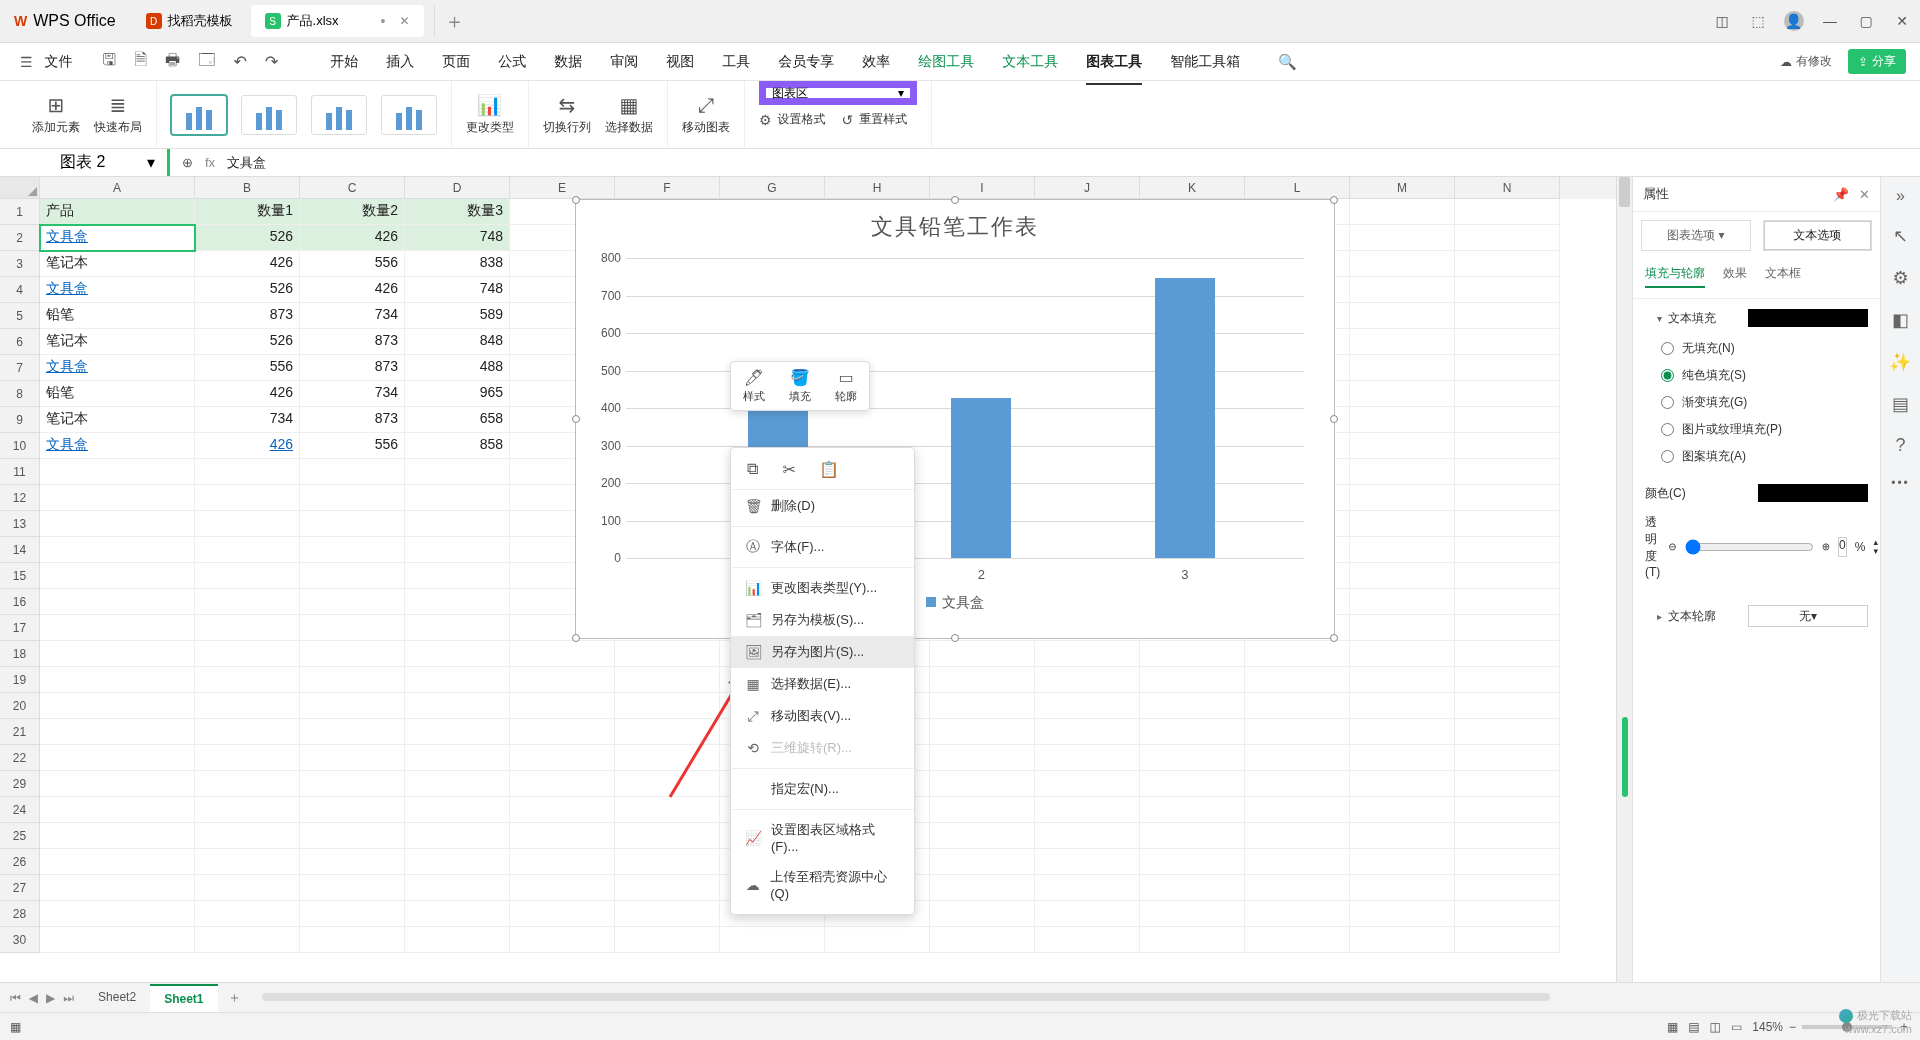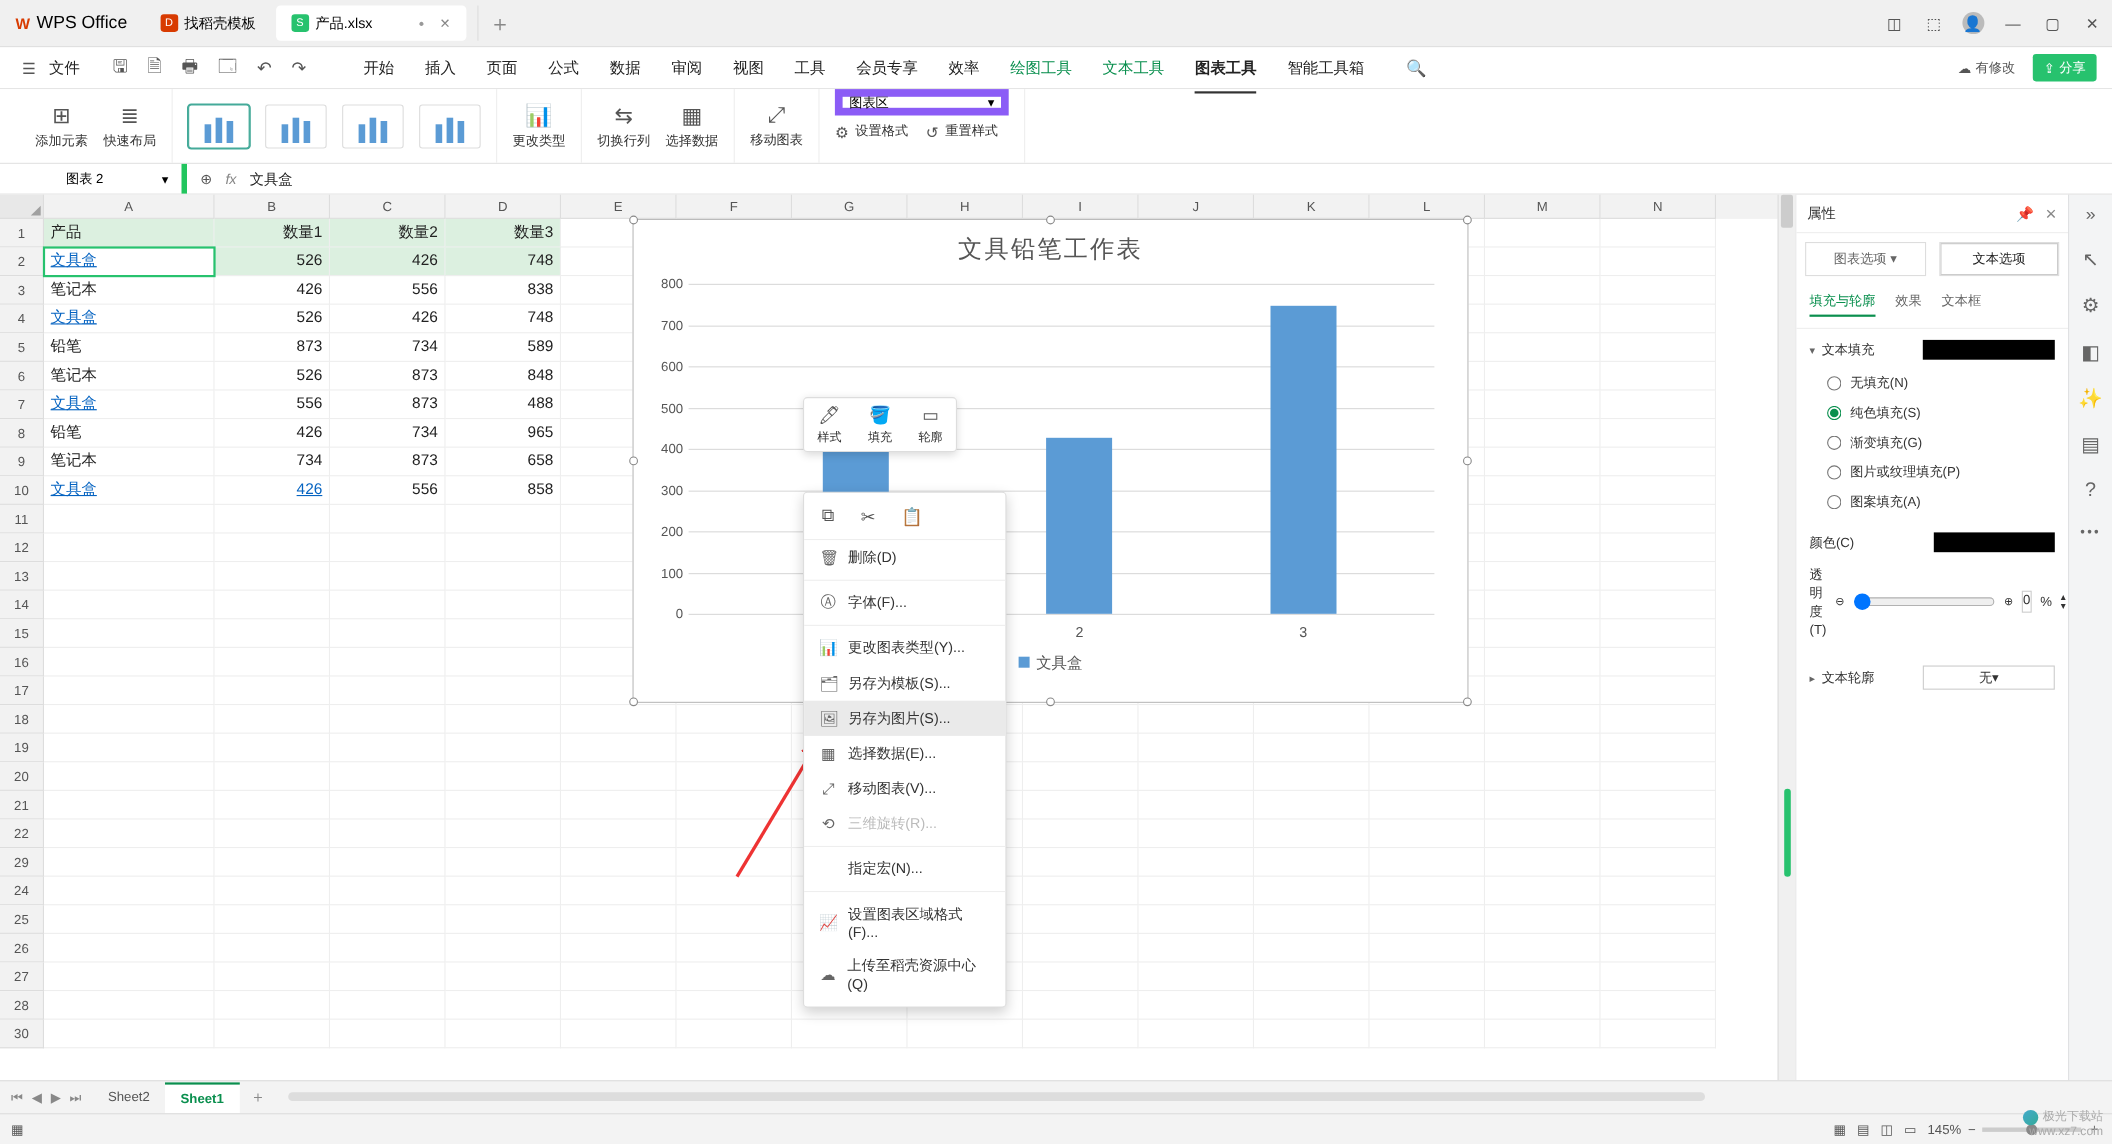--- a/index.html
+++ b/index.html
@@ -42,21 +42,21 @@
 .ribbon-item .ri-icon { font-size:20px; color:#555; }
 .chart-preset { width:56px; height:40px; border:1px solid #ddd; border-radius:3px; background:#fff; display:flex; align-items:flex-end; justify-content:center; gap:4px; padding:4px; cursor:pointer; }
 .chart-preset.sel { border:1px solid #4a9; box-shadow:0 0 0 1px #4a9; }
 .chart-preset .bar { width:6px; background:#5b9bd5; }
 .chart-select { width:158px; height:24px; border:7px solid #8b5cf6; font-size:12px; padding:2px 6px; display:flex; align-items:center; justify-content:space-between; cursor:pointer; }
 .ribbon-mini { display:flex; align-items:center; gap:6px; font-size:12px; color:#333; cursor:pointer; }
 .ribbon-mini .mi-icon { font-size:14px; color:#555; }
 
 
 .formula-bar { height:28px; background:#fff; display:flex; align-items:center; border-bottom:1px solid #ddd; }
-.name-box { width:170px; height:100%; border-right:5px solid #22c55e; display:flex; align-items:center; justify-content:space-between; padding:0 12px 0 60px; font-size:12px; }
+.name-box { width:170px; height:100%; border-right:3px solid #22c55e; display:flex; align-items:center; justify-content:space-between; padding:0 12px 0 60px; font-size:16px; }
 .fx-area { display:flex; align-items:center; gap:12px; padding:0 12px; font-size:13px; color:#555; }
 .fx-val { color:#222; }
 
 
 .workspace { position:absolute; top:177px; bottom:28px; left:0; right:0; display:flex; }
 .sheet-area { flex:1; position:relative; background:#fff; }
 .col-headers { display:flex; height:22px; background:#f2f2f2; font-size:12px; }
 .corner-box { width:40px; border-right:1px solid #ddd; border-bottom:1px solid #ddd; background:#e8e8e8; position:relative; }
 .corner-box::after { content:''; position:absolute; right:2px; bottom:2px; border-style:solid; border-width:0 0 9px 9px; border-color:transparent transparent #a0a0a0 transparent; }
 .col-h { width:105px; border-right:1px solid #ddd; border-bottom:1px solid #ddd; display:flex; align-items:center; justify-content:center; color:#555; }
@@ -112,21 +112,21 @@
 .prop-panel { width:248px; background:#fff; border-left:1px solid #e0e1e3; display:flex; flex-direction:column; }
 .prop-header { display:flex; align-items:center; justify-content:space-between; padding:8px 10px; font-size:13px; color:#333; border-bottom:1px solid #eee; }
 .prop-header .icons { display:flex; gap:10px; color:#888; font-size:13px; }
 .prop-tabs { display:flex; padding:8px; gap:12px; }
 .prop-tab { flex:1; text-align:center; font-size:12px; padding:6px 0; border:1px solid #ddd; cursor:pointer; color:#666; }
 .prop-tab.active { background:#fff; color:#222; font-weight:500; box-shadow:inset 0 0 0 1px #ccc; }
 .prop-subtabs { display:flex; gap:18px; padding:6px 12px 10px; font-size:12px; color:#666; border-bottom:1px solid #eee; }
 .prop-subtabs .pst { cursor:pointer; }
 .prop-subtabs .pst.active { color:#0a8f4e; border-bottom:2px solid #0a8f4e; padding-bottom:4px; }
 .prop-section { padding:10px 12px; font-size:12px; color:#333; }
-.prop-section .sec-title { display:flex; align-items:center; justify-content:space-between; margin-bottom:8px; }
+.prop-section .sec-title { display:flex; align-items:center; justify-content:space-between; margin-bottom:8px;margin-left:12px; }
 .prop-section .sec-title .caret { font-size:10px; color:#666; margin-right:6px; }
 .prop-section .color-chip { width:120px; height:18px; background:#000; display:inline-block; vertical-align:middle; }
 .fill-radio { display:flex; align-items:center; gap:8px; padding:5px 16px; font-size:12px; }
 .fill-radio input { accent-color:#0a8f4e; }
 .slider-row { display:flex; align-items:center; gap:8px; padding:6px 0; font-size:12px; }
 .slider-row input[type=range] { flex:1; }
 .slider-row .val-box { width:40px; height:20px; border:1px solid #ccc; text-align:center; }
 .outline-sel { width:120px; height:22px; border:1px solid #ccc; display:flex; align-items:center; justify-content:center; font-size:12px; }
 
 
@@ -297,21 +297,21 @@
   </div>
 </div>
 
 <div class="formula-bar">
   <div class="name-box">
     <span>图表 2</span>
     <span>▾</span>
   </div>
   <div class="fx-area">
     <span>⊕</span>
-    <span style="font-style:italic;color:#888;">fx</span>
+    <span style="color:#888;">fx</span>
     <span class="fx-val">文具盒</span>
   </div>
 </div>
 
 <div class="workspace">
   <div class="sheet-area">
 
     <div class="col-headers">
       <div class="corner-box"></div>
       <div class="col-h" style="width:155px;">A</div>

